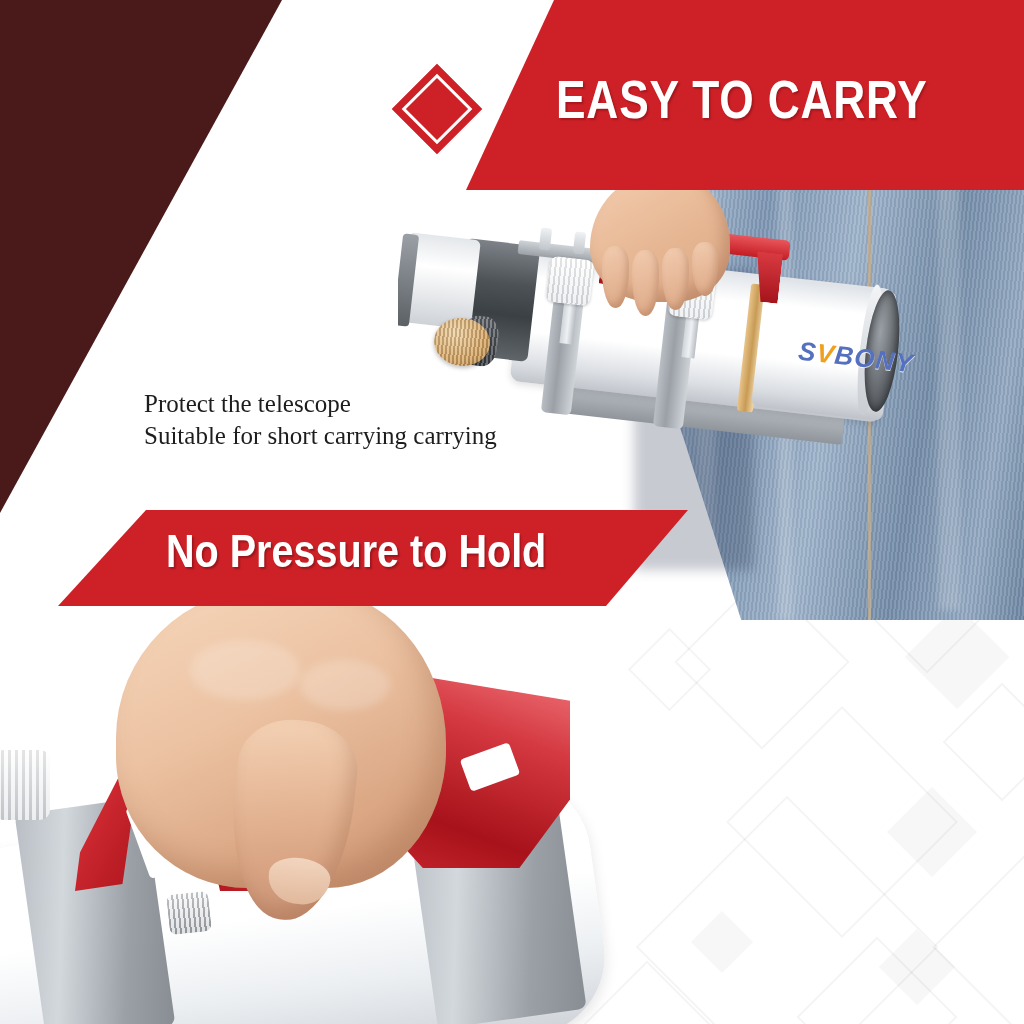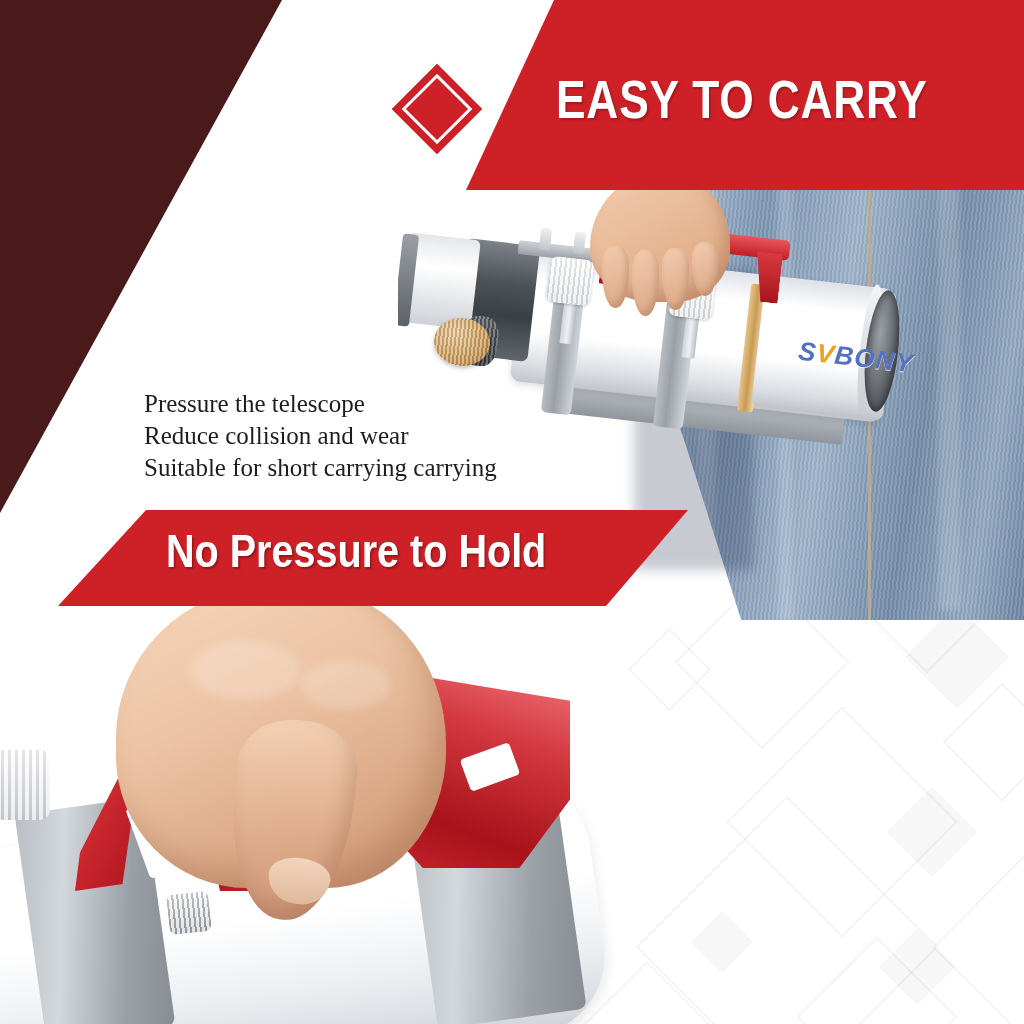--- a/index.html
+++ b/index.html
@@ -530,18 +530,17 @@
   </div>
 
   <div class="banner-top"></div>
   <div class="diamond-icon"></div>
   <div class="banner-top-label">EASY TO CARRY</div>
 
   <div class="banner-mid"></div>
   <div class="banner-mid-label">No Pressure to Hold</div>
 
   <div class="features">
-    <div>Pressure the telescope</div>
-    <div>Reduce collision and wear</div>
+    <div>Protect the telescope</div>
     <div>Suitable for short carrying carrying</div>
   </div>
 
 </div>
 
 </body></html>

